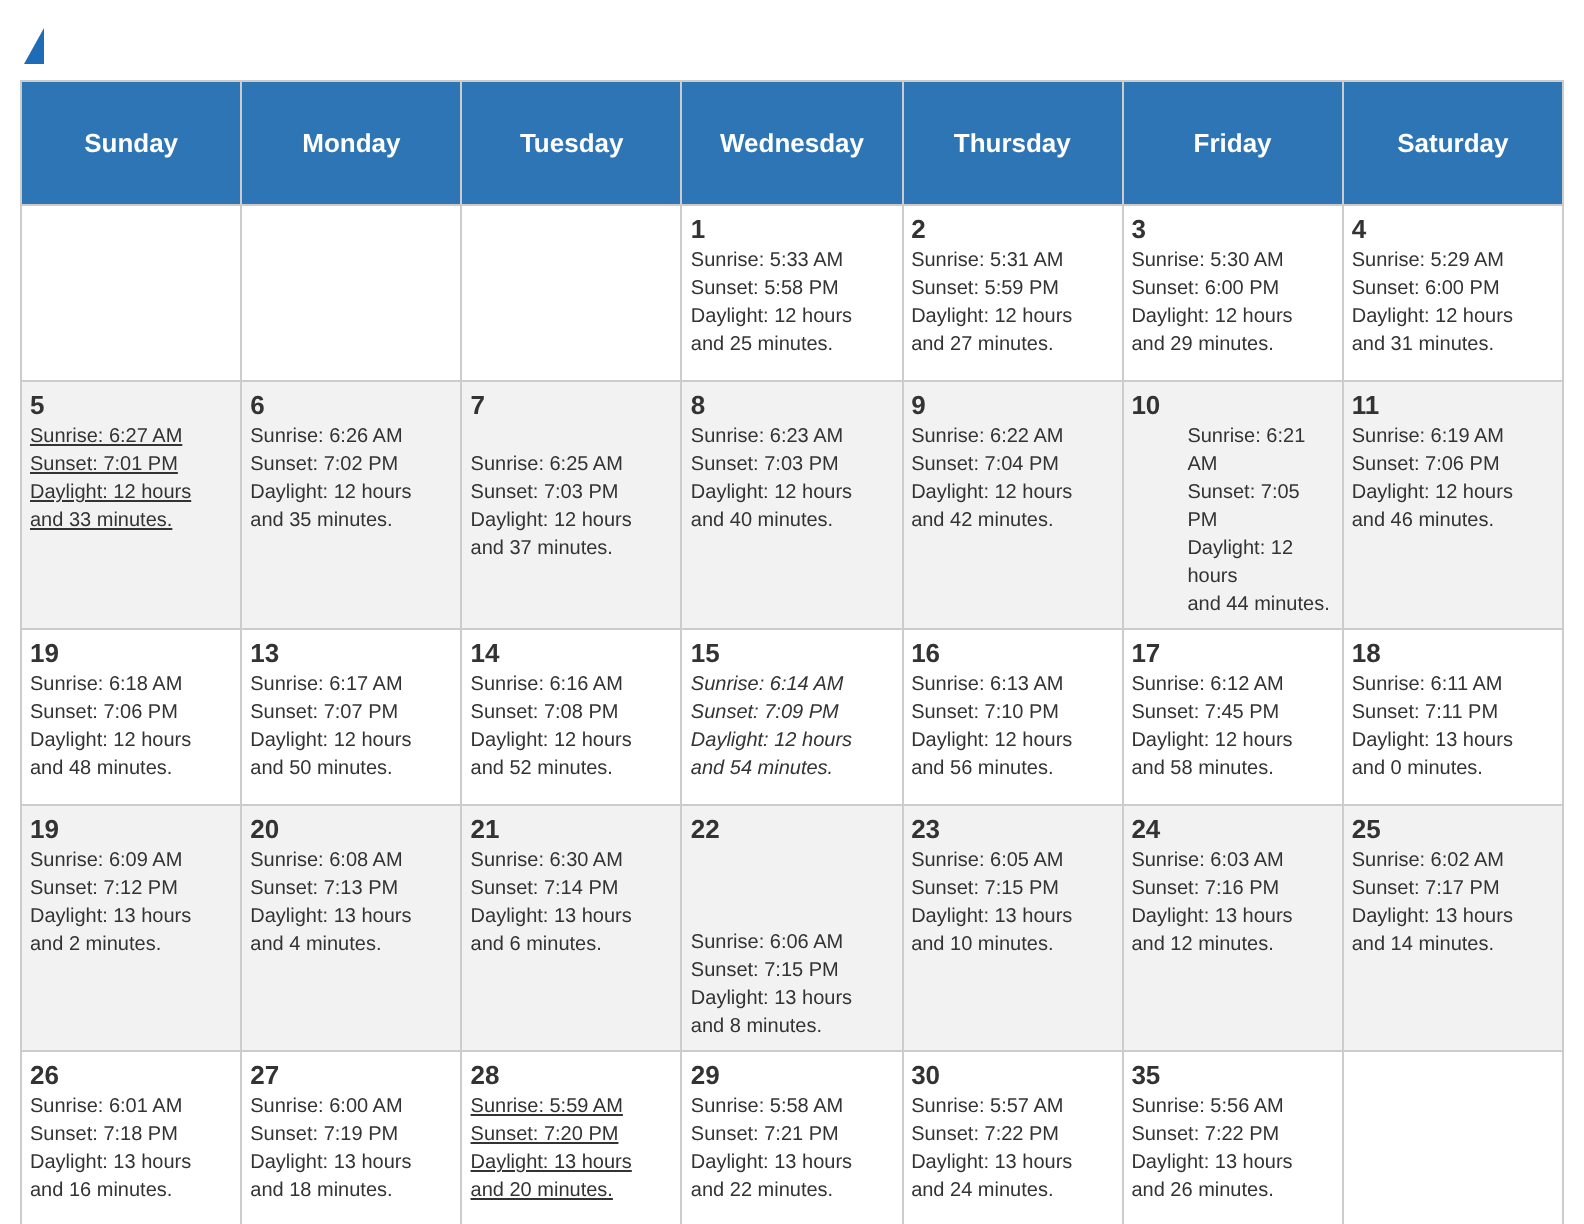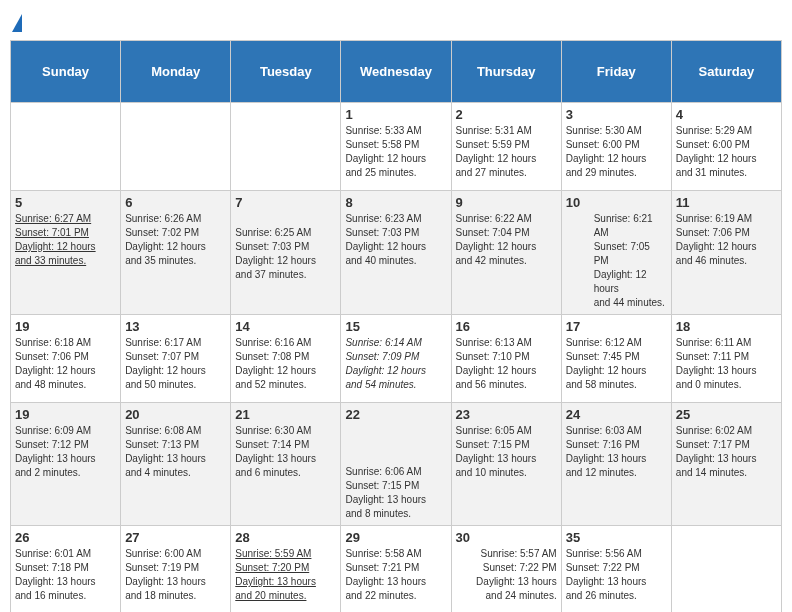--- a/index.html
+++ b/index.html
@@ -329,21 +329,21 @@
         </td>
         <td>
           <div class="cell-day-number">29</div>
           <div class="cell-info" style="white-space: pre-line;">Sunrise: 5:58 AM
 Sunset: 7:21 PM
 Daylight: 13 hours
 and 22 minutes.</div>
         </td>
         <td>
           <div class="cell-day-number">30</div>
-          <div class="cell-info" style="white-space: pre-line; text-align: right;">Sunrise: 5:57 AM
+          <div class="cell-info" style="white-space: pre-line;">Sunrise: 5:57 AM
 Sunset: 7:22 PM
 Daylight: 13 hours
 and 24 minutes.</div>
         </td>
         <td>
           <div class="cell-day-number">35</div>
           <div class="cell-info" style="white-space: pre-line;">Sunrise: 5:56 AM
 Sunset: 7:22 PM
 Daylight: 13 hours
 and 26 minutes.</div>

